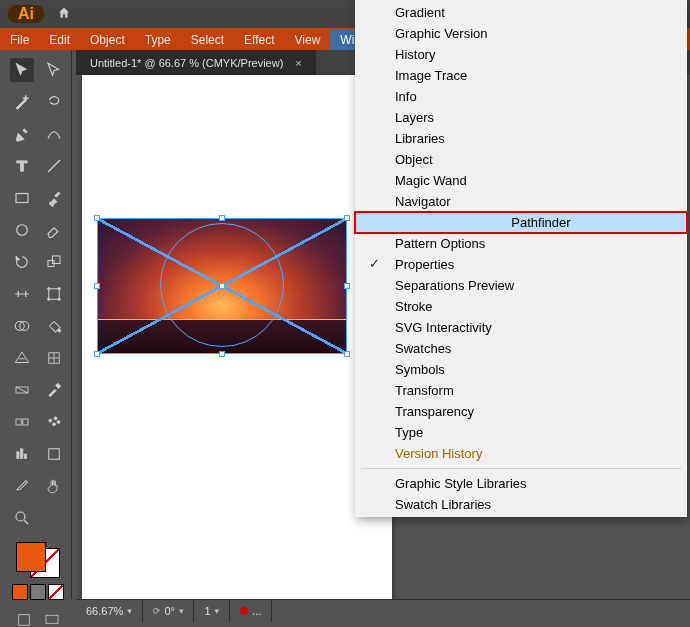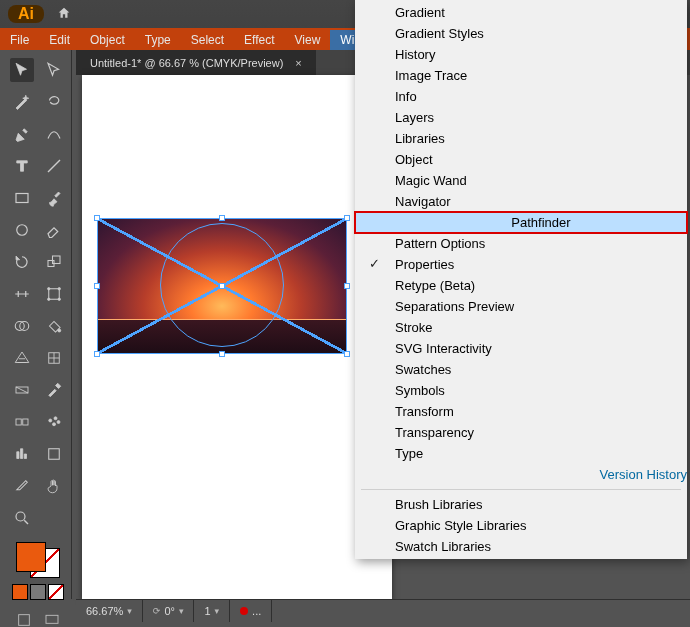--- a/index.html
+++ b/index.html
@@ -67,21 +67,21 @@
 .statusbar { position: absolute; left: 76px; right: 0; bottom: 0; height: 28px; background: #535353; display: flex; align-items: flex-start; font-size: 11px; color: #ddd; border-top: 1px solid #2f2f2f;}
 .statusbar .cell { padding: 0 10px; display:flex; align-items:center; gap:4px; border-right: 1px solid #2f2f2f; height: 22px;}
 .chev { font-size: 9px; color: #bbb; }
 .red-dot { width:8px; height:8px; border-radius:50%; background:#d80000; display:inline-block; }
 
 
 .dropdown { position: absolute; left: 355px; top: 0; width: 332px; background: #f0f0f0; color: #000; font-size: 13px; box-shadow: 2px 3px 10px rgba(0,0,0,0.4); padding: 2px 0; }
 .dropdown .item { height: 21px; display: flex; align-items: center; padding-left: 40px; position: relative; cursor: default; }
 .dropdown .item.highlight { background: #bbdfff; }
 .dropdown .item.highlight.boxed { outline: 2px solid #d80000; outline-offset: -1px; justify-content: center; }
-.dropdown .item.disabled { color: #0369a1; justify-content: flex-end; }
+.dropdown .item.disabled { color: #a16207; }
 .dropdown .check { position: absolute; left: 14px; top: 2px; color: #222; font-size: 13px; }
 .dropdown .sep { height: 1px; margin: 4px 6px; background: #cfcfcf; }
 </style>
 </head>
 <body>
 
 <div class="titlebar">
   <div class="ai-icon">Ai</div>
   <div class="home-icon">
     <svg viewBox="0 0 24 24">
@@ -371,21 +371,21 @@
       <span class="red-dot"></span>
       <span>...</span>
     </div>
 </div>
 
 <div class="dropdown" id="dropdown">
     <div class="item">
       <span>Gradient</span>
     </div>
     <div class="item">
-      <span>Gradient Styles</span>
+      <span>Graphic Version</span>
     </div>
     <div class="item">
       <span>History</span>
     </div>
     <div class="item">
       <span>Image Trace</span>
     </div>
     <div class="item">
       <span>Info</span>
     </div>
@@ -408,23 +408,20 @@
       <span>Pathfinder</span>
     </div>
     <div class="item">
       <span>Pattern Options</span>
     </div>
     <div class="item">
       <span class="check">✓</span>
       <span>Properties</span>
     </div>
     <div class="item">
-      <span>Retype (Beta)</span>
-    </div>
-    <div class="item">
       <span>Separations Preview</span>
     </div>
     <div class="item">
       <span>Stroke</span>
     </div>
     <div class="item">
       <span>SVG Interactivity</span>
     </div>
     <div class="item">
       <span>Swatches</span>
@@ -439,21 +436,18 @@
       <span>Transparency</span>
     </div>
     <div class="item">
       <span>Type</span>
     </div>
     <div class="item disabled">
       <span>Version History</span>
     </div>
     <div class="sep"></div>
     <div class="item">
-      <span>Brush Libraries</span>
-    </div>
-    <div class="item">
       <span>Graphic Style Libraries</span>
     </div>
     <div class="item">
       <span>Swatch Libraries</span>
     </div>
   </div>
 
 </body></html>

